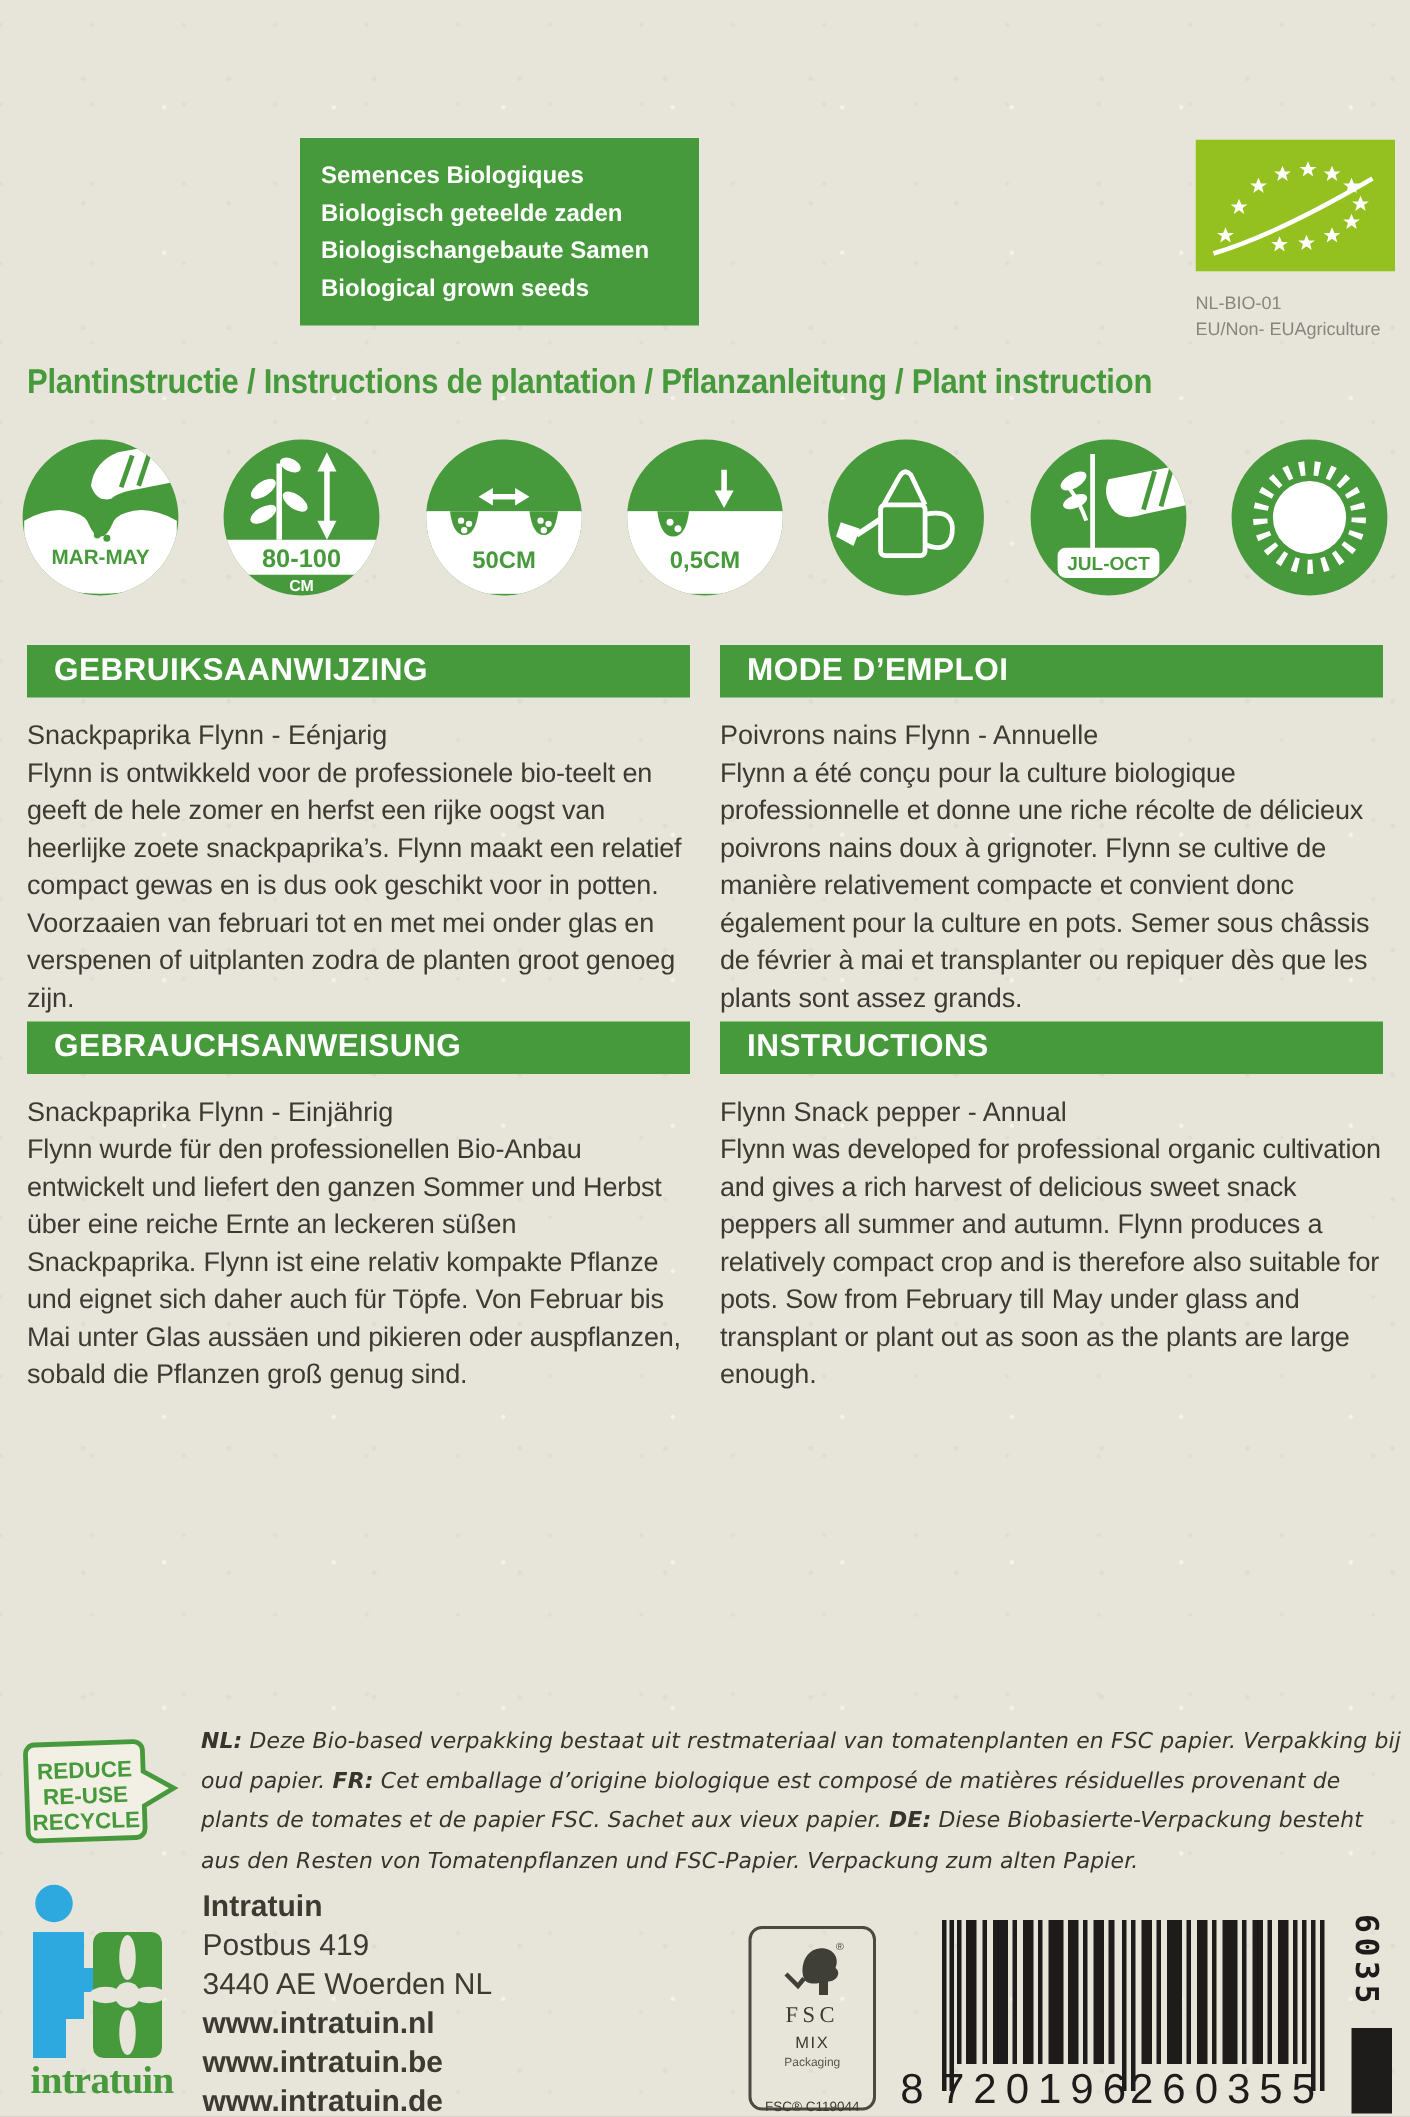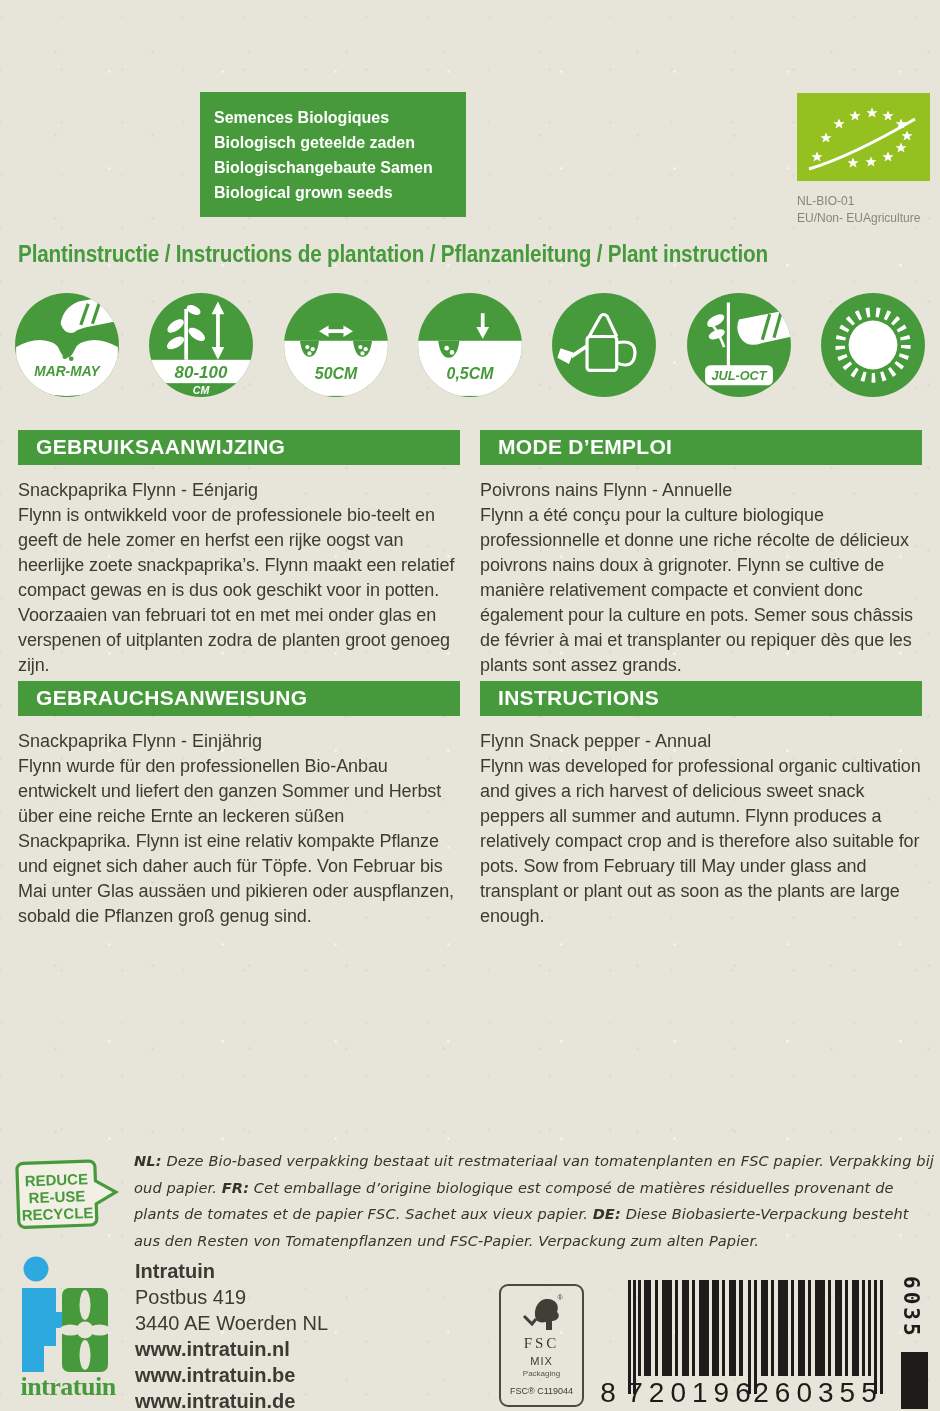--- a/index.html
+++ b/index.html
@@ -23,21 +23,21 @@
   }
   .eu-block{ position:absolute; left:797px; top:93px; width:150px; }
   .eu-caption{ margin-top:8px; font-size:12px; line-height:17px; color:#87867e; }
   .page-title{
     position:absolute; left:18px; top:241px; white-space:nowrap;
     font-size:23px; font-weight:bold; color:#479a3b;
     transform:scaleX(0.9); transform-origin:left center; letter-spacing:-0.2px;
   }
   
   .icons-row{ position:absolute; left:14px; top:292px; width:912px; display:flex; justify-content:space-between; }
-  .icon-circle{ width:106px; height:106px;font-style:italic; }
+  .icon-circle{ width:106px; height:106px; }
   .icon-circle svg{ width:106px; height:106px; display:block; }
   .iconlabel{ font-family:"Liberation Sans",sans-serif; font-weight:bold; }
   
   .section{ position:absolute; width:442px; }
   .sec-1{ left:18px;  top:430px; }
   .sec-2{ left:480px; top:430px; }
   .sec-3{ left:18px;  top:681px; }
   .sec-4{ left:480px; top:681px; }
   .section-bar{
     background:#479a3b; color:#fff; font-weight:bold; font-size:21px;
@@ -63,21 +63,21 @@
   .address{ position:absolute; left:135px; top:1258px; font-size:20px; line-height:26px; }
   .address .bold{ font-weight:bold; }
   .ean-note{ position:absolute; left:560px; top:1252px; width:340px; text-align:center; font-size:17.5px; }
   .fsc-box{
     position:absolute; left:499px; top:1284px; width:85px; height:123px;
     border:2px solid #4a4943; border-radius:9px; text-align:center; padding-top:5px;
   }
   .fsc-name{ font-family:"Liberation Serif",serif; font-size:15px; letter-spacing:3px; margin-top:-2px; }
   .fsc-mix{ font-size:11px; margin-top:3px; letter-spacing:1px; }
   .fsc-pack{ font-size:8px; margin-top:2px; color:#55544d; }
-  .fsc-lic{ font-size:9px; margin-top:8px; }
+  .fsc-lic{ font-size:9px; margin-top:20px; }
   .barcode{ position:absolute; left:594px; top:1280px; }
   .side-code{
     position:absolute; left:899px; top:1276px;
     writing-mode:vertical-rl; font-family:"DejaVu Sans Mono", monospace;
     font-weight:bold; font-size:21px; letter-spacing:3px; color:#1d1c1a;
   }
   .black-block{ position:absolute; left:901px; top:1352px; width:27px; height:57px; background:#1d1c1a; }
 </style>
 </head>
 <body>

